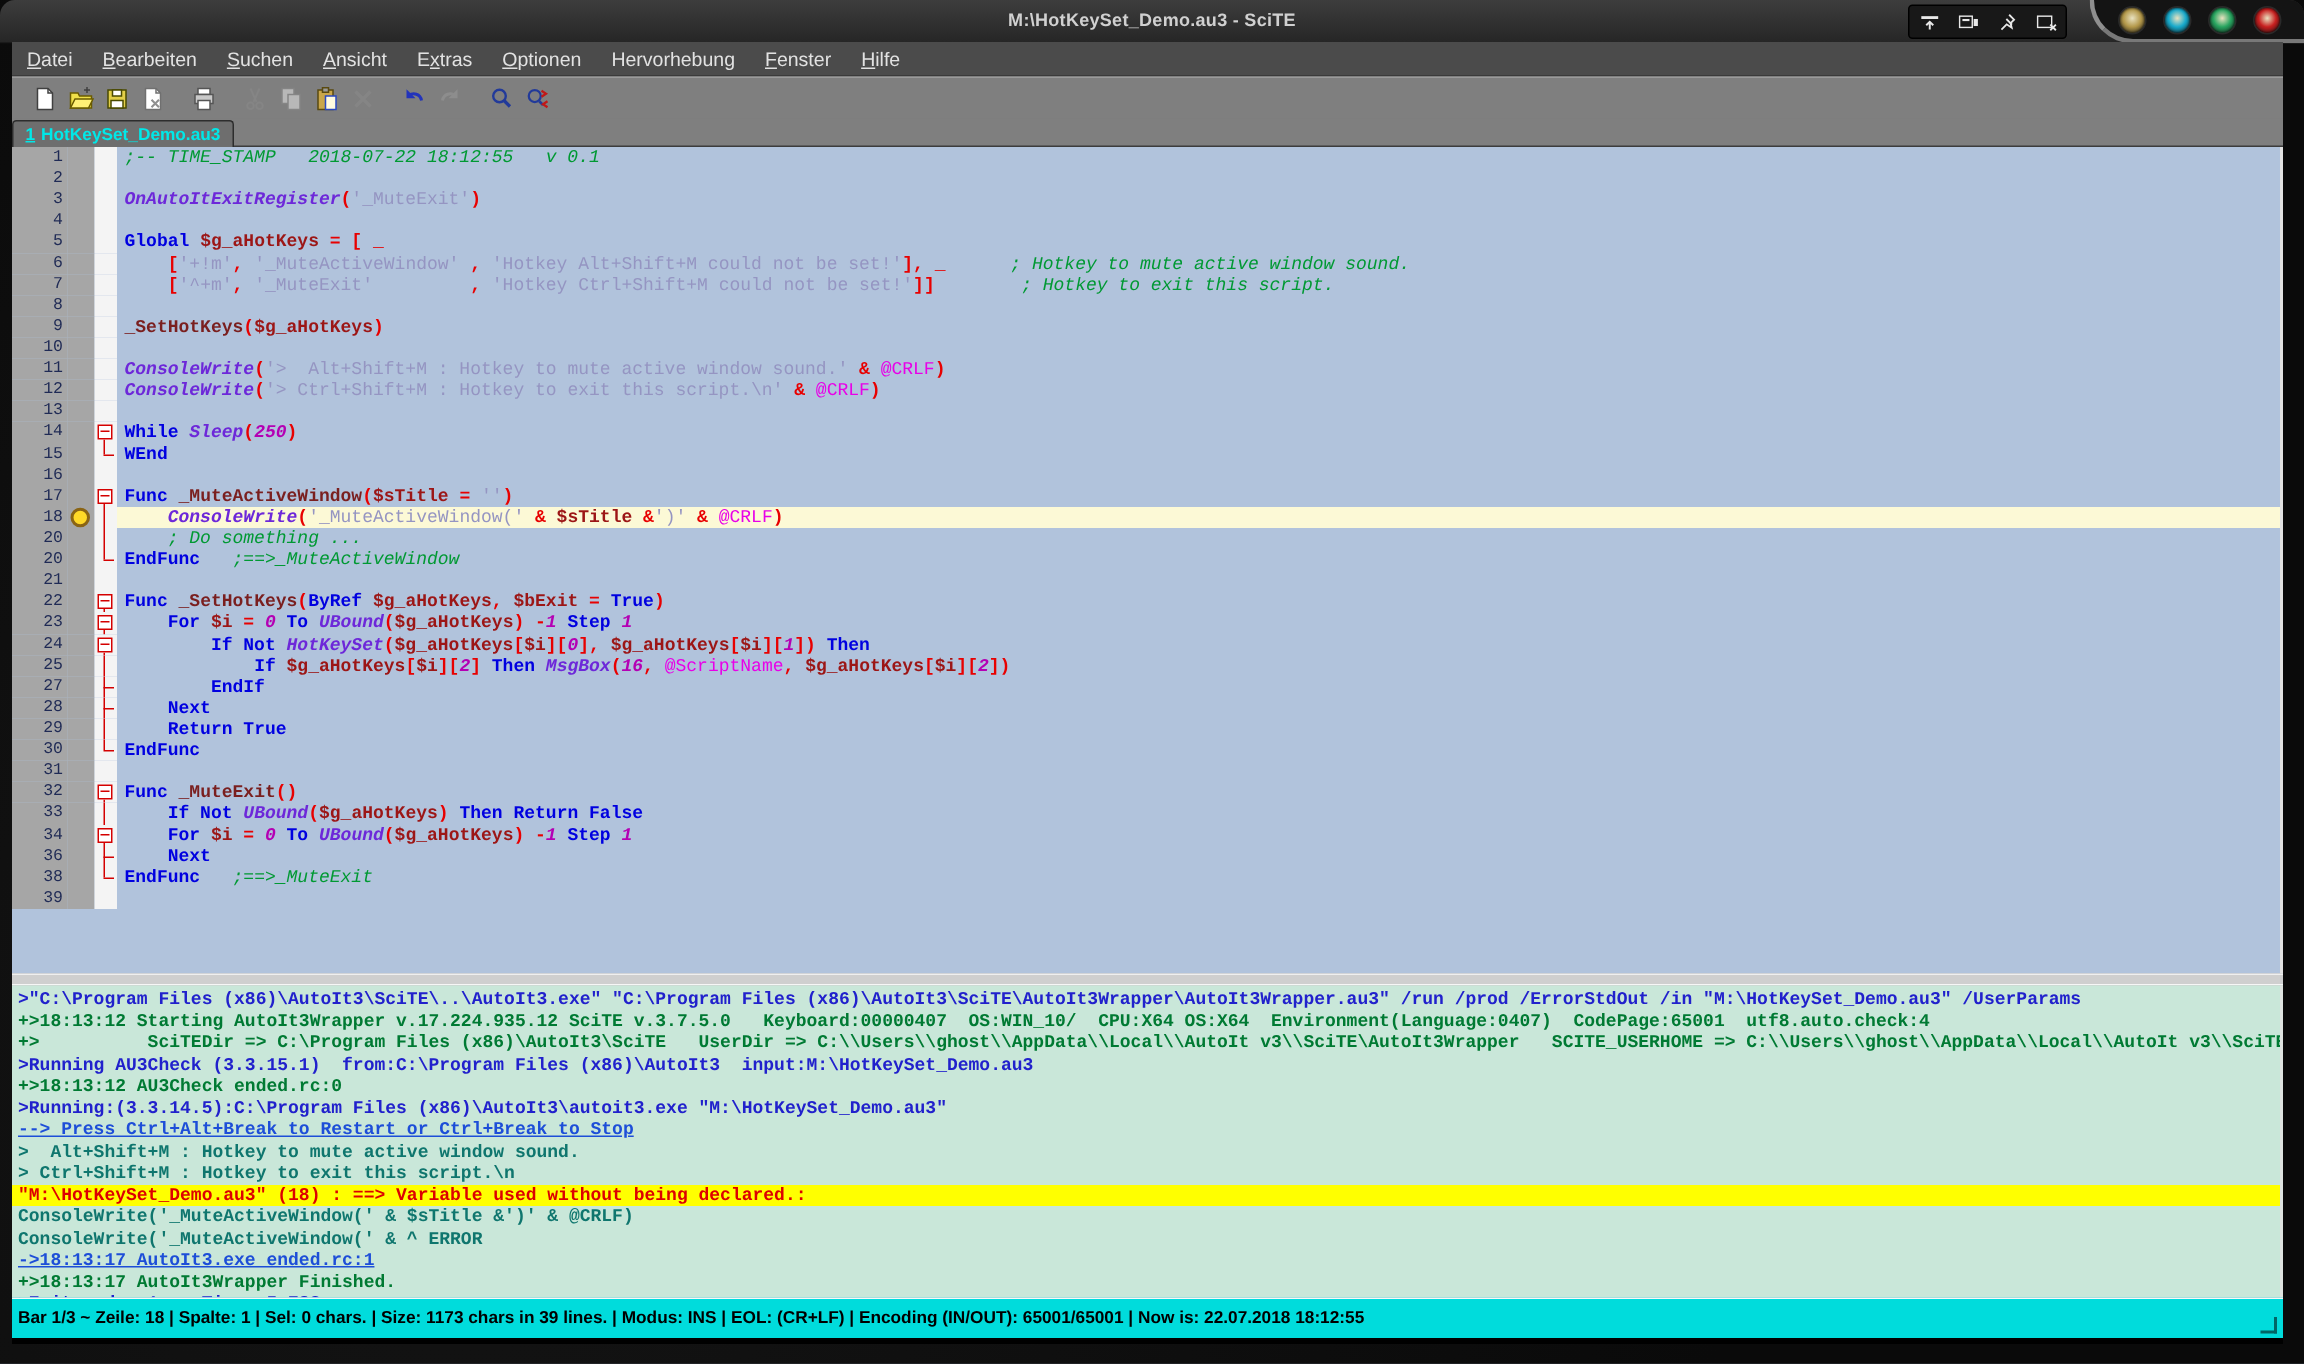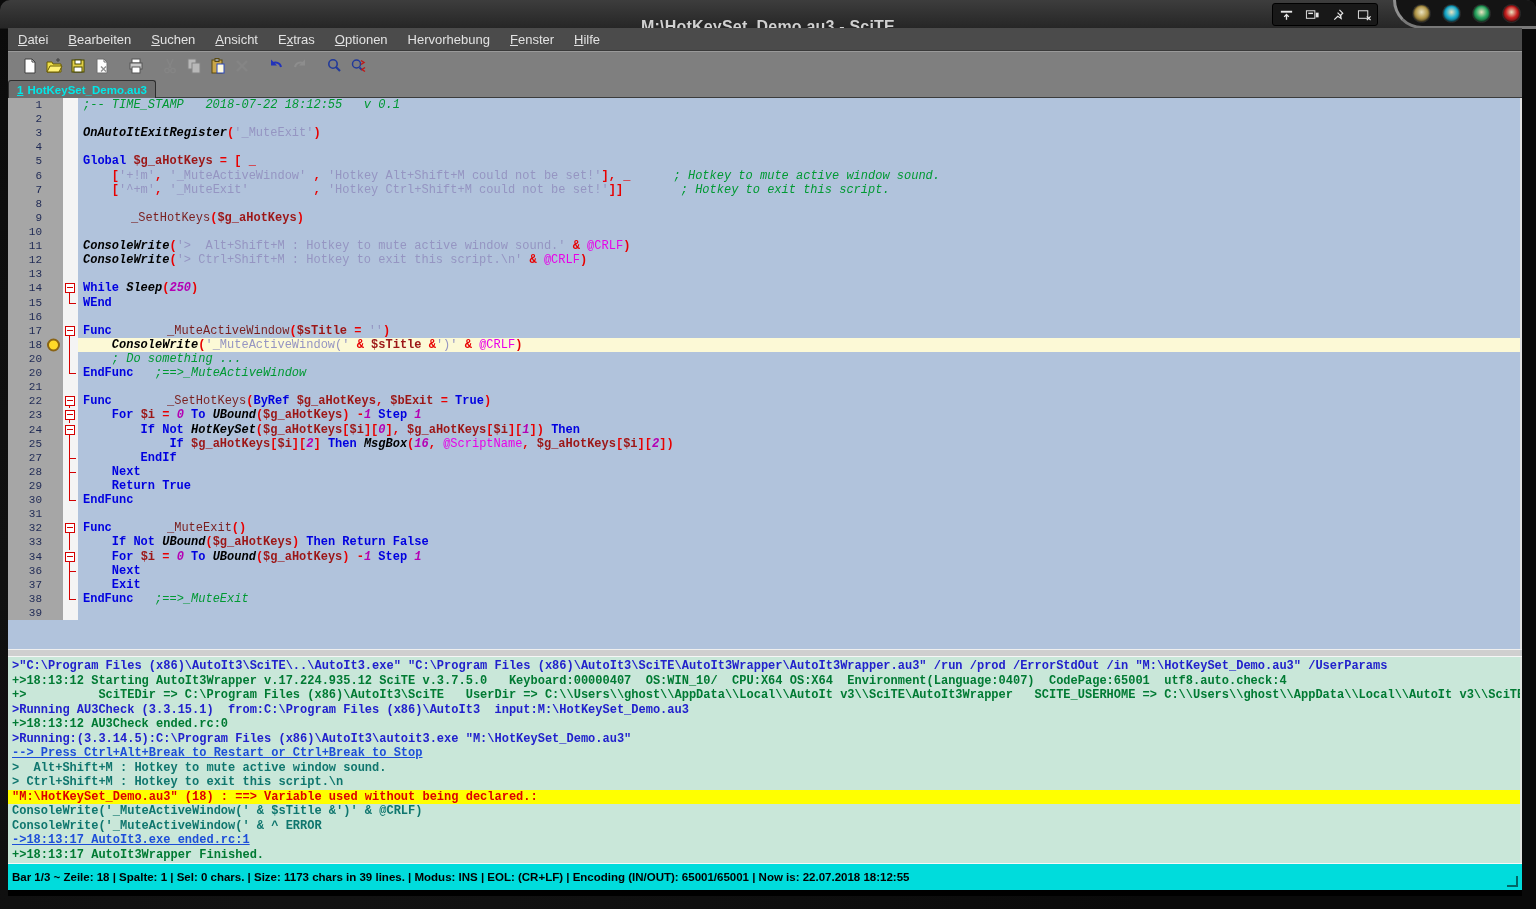--- a/index.html
+++ b/index.html
@@ -3,22 +3,22 @@
 <meta charset="utf-8">
 <style>
   html,body{margin:0;padding:0;width:1536px;height:909px;overflow:hidden;background:#0b0b0b;
     font-family:"Liberation Sans",sans-serif;}
   #win{position:absolute;inset:0;background:
     radial-gradient(circle at 20% 80%, #141414 0%, #0a0a0a 60%);}
   
   #titlebar{position:absolute;top:0;left:0;right:0;height:28px;
     background:linear-gradient(#3d3d3d,#262626);border-radius:10px 10px 0 0;
     border-bottom:1px solid #1a1a1a;}
-  #title-text{position:absolute;top:18px;left:0;right:0;text-align:center;
-    color:#d0d0d0;font-size:16px;font-weight:bold;letter-spacing:.2px;}
+  #title-text{position:absolute;top:6px;left:0;right:0;text-align:center;
+    color:#d0d0d0;font-size:12px;font-weight:bold;letter-spacing:.2px;}
   #tb-iconbox{position:absolute;top:3px;right:158px;width:104px;height:21px;
     background:#181818;border:1px solid #000;border-radius:3px;display:flex;align-items:center;justify-content:space-around;}
   .tb-winbtn{width:22px;height:17px;display:flex;align-items:center;justify-content:center;cursor:pointer;}
   #tb-pod{position:absolute;top:0;right:0;height:26px;width:140px;background:#141414;
     border-left:3px solid #8f8f8f;border-bottom:3px solid #787878;border-radius:0 10px 0 30px;
     display:flex;align-items:center;justify-content:center;gap:11px;}
   .pod-btn{width:17px;height:17px;border-radius:50%;border:1px solid #2a2a2a;box-shadow:inset 0 0 2px #000;}
   
   #content{position:absolute;left:8px;right:14px;top:28px;bottom:13px;display:flex;flex-direction:column;
     background:#7f7f7f;}
@@ -49,42 +49,42 @@
   .ed-fold{width:15px;flex:none;background:#f4f4f4;position:relative;}
   .fb{position:absolute;left:2px;top:50%;margin-top:-5px;width:8px;height:8px;border:1px solid #d40000;background:#fff;z-index:2;}
   .fb::after{content:"";position:absolute;left:1px;right:1px;top:3px;height:1px;background:#d40000;}
   .fv{position:absolute;left:6px;top:0;bottom:0;width:1px;background:#d40000;}
   .fv.half{top:calc(50% + 5px);}
   .fv.top{bottom:50%;}
   .fh{position:absolute;left:6px;top:50%;width:7px;height:1px;background:#d40000;}
   .ed-code{flex:1;padding-left:5px;white-space:pre;background:#b1c3dc;overflow:hidden;color:#000;}
   .ed-line.caret .ed-code{background:#fcf9d6;}
   .sy-k{color:#0000e0;font-weight:bold;}
-  .sy-f{color:#000000;font-weight:bold;font-style:italic;}
-  .sy-u{color:#7a1f1f;font-weight:normal;margin-left:48px;}
+  .sy-f{color:#6d28d9;font-weight:bold;font-style:italic;}
+  .sy-u{color:#7a1f1f;font-weight:bold;}
   .sy-v{color:#9c1616;font-weight:bold;}
   .sy-o{color:#e80000;font-weight:bold;}
   .sy-s{color:#9595c2;}
   .sy-n{color:#b400b4;font-style:italic;font-weight:bold;}
   .sy-m{color:#e800e8;font-weight:normal;}
   .sy-c{color:#009933;font-style:italic;}
   .sy-t{color:#000;}
   
   #splitter{height:6px;flex:none;background:#cfcfcf;border-top:1px solid #efefef;border-bottom:1px solid #f6f6f6;cursor:row-resize;}
   
   #output{flex:1;background:#c9e7d9;overflow:hidden;border-right:2px solid #dfe4e0;padding:2px 0 0 4px;
     font-family:"Liberation Mono","DejaVu Sans Mono",monospace;font-size:12px;font-weight:bold;}
   .ol{white-space:pre;height:14.5px;line-height:14.5px;}
   .oc-blue{color:#2121cc;}
   .oc-green{color:#007a33;}
   .oc-orange{color:#1d4ed8;text-decoration:underline;}
   .oc-black{color:#0f766e;}
   .oc-error{color:#dd0000;background:#ffff00;margin-left:-4px;padding-left:4px;}
   
-  #statusbar{height:26px;flex:none;background:#00dcdc;border-top:1px solid #f8f8f8;border-bottom:6px solid #000000;
+  #statusbar{height:26px;flex:none;background:#00dcdc;border-top:1px solid #f8f8f8;border-bottom:4px solid #000000;
     display:flex;align-items:center;padding-left:4px;color:#000;font-size:11.5px;font-weight:bold;position:relative;}
   #grip{position:absolute;right:4px;bottom:3px;width:9px;height:9px;border-right:2px solid #066;border-bottom:2px solid #066;}
 </style>
 </head>
 <body>
 
 <div id="win">
   <div id="titlebar">
     <div id="title-text">M:\HotKeySet_Demo.au3 - SciTE</div>
     <div id="tb-iconbox">
@@ -474,28 +474,20 @@
           <span class="ed-code"><span class="sy-t">    </span><span class="sy-k">For </span><span class="sy-v">$i</span><span class="sy-o"> = </span><span class="sy-n">0</span><span class="sy-k"> To </span><span class="sy-f">UBound</span><span class="sy-o">(</span><span class="sy-v">$g_aHotKeys</span><span class="sy-o">) -</span><span class="sy-n">1</span><span class="sy-k"> Step </span><span class="sy-n">1</span></span>
         </div>
         <div class="ed-line">
           <span class="ed-num">36</span>
           <span class="ed-mark"></span>
           <span class="ed-fold">
             <i class="fv"></i>
             <i class="fh"></i>
           </span>
           <span class="ed-code"><span class="sy-t">    </span><span class="sy-k">Next</span></span>
-        </div>
-        <div class="ed-line">
-          <span class="ed-num">37</span>
-          <span class="ed-mark"></span>
-          <span class="ed-fold">
-            <i class="fv"></i>
-          </span>
-          <span class="ed-code"><span class="sy-t">    </span><span class="sy-k">Exit</span></span>
         </div>
         <div class="ed-line">
           <span class="ed-num">38</span>
           <span class="ed-mark"></span>
           <span class="ed-fold">
             <i class="fv top"></i>
             <i class="fh"></i>
           </span>
           <span class="ed-code"><span class="sy-k">EndFunc</span><span class="sy-t">   </span><span class="sy-c">;==&gt;_MuteExit</span></span>
         </div>

